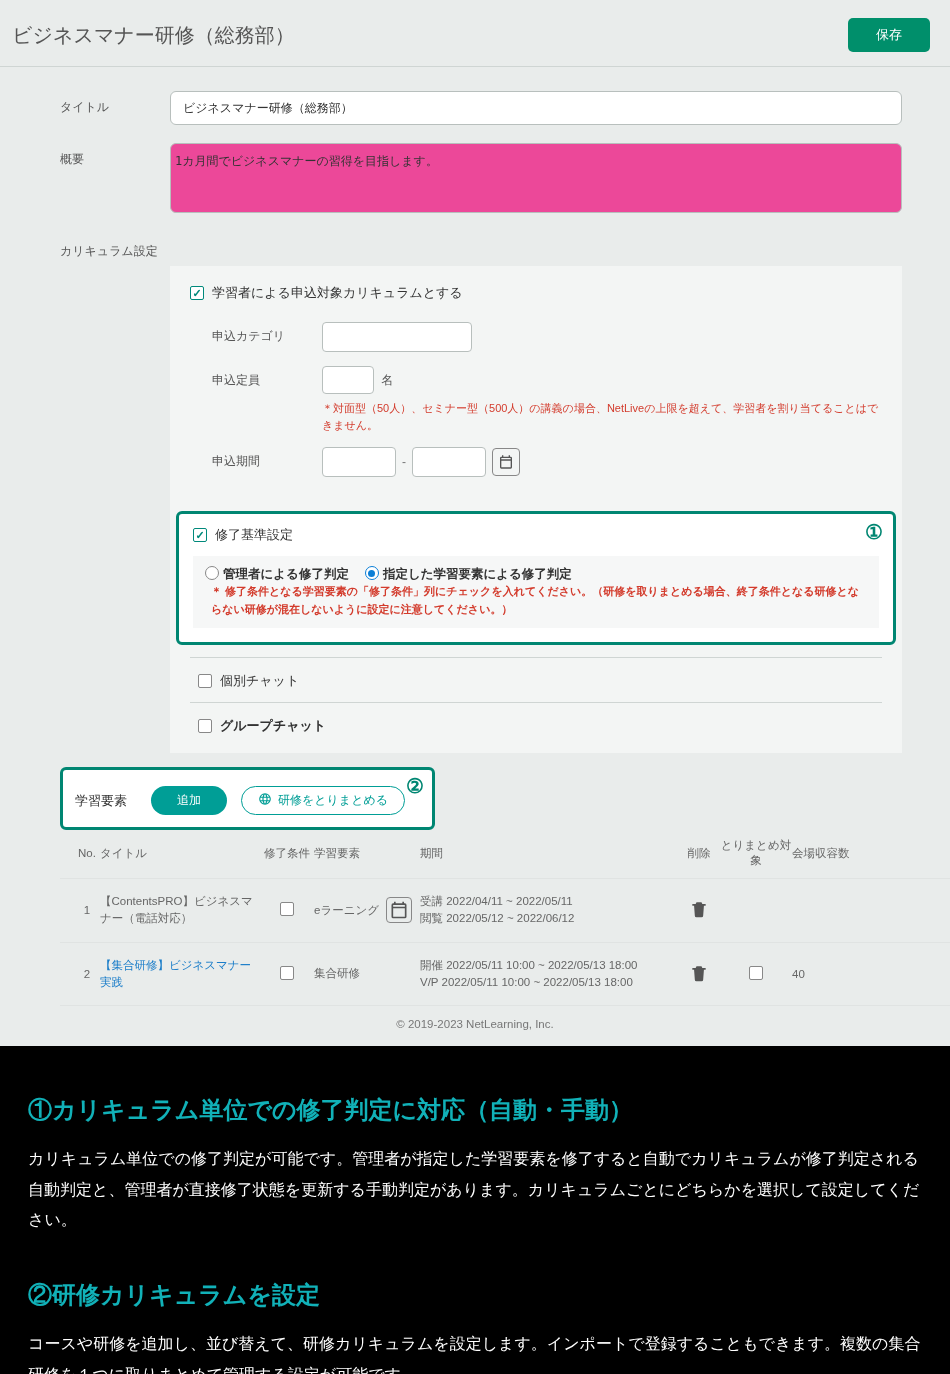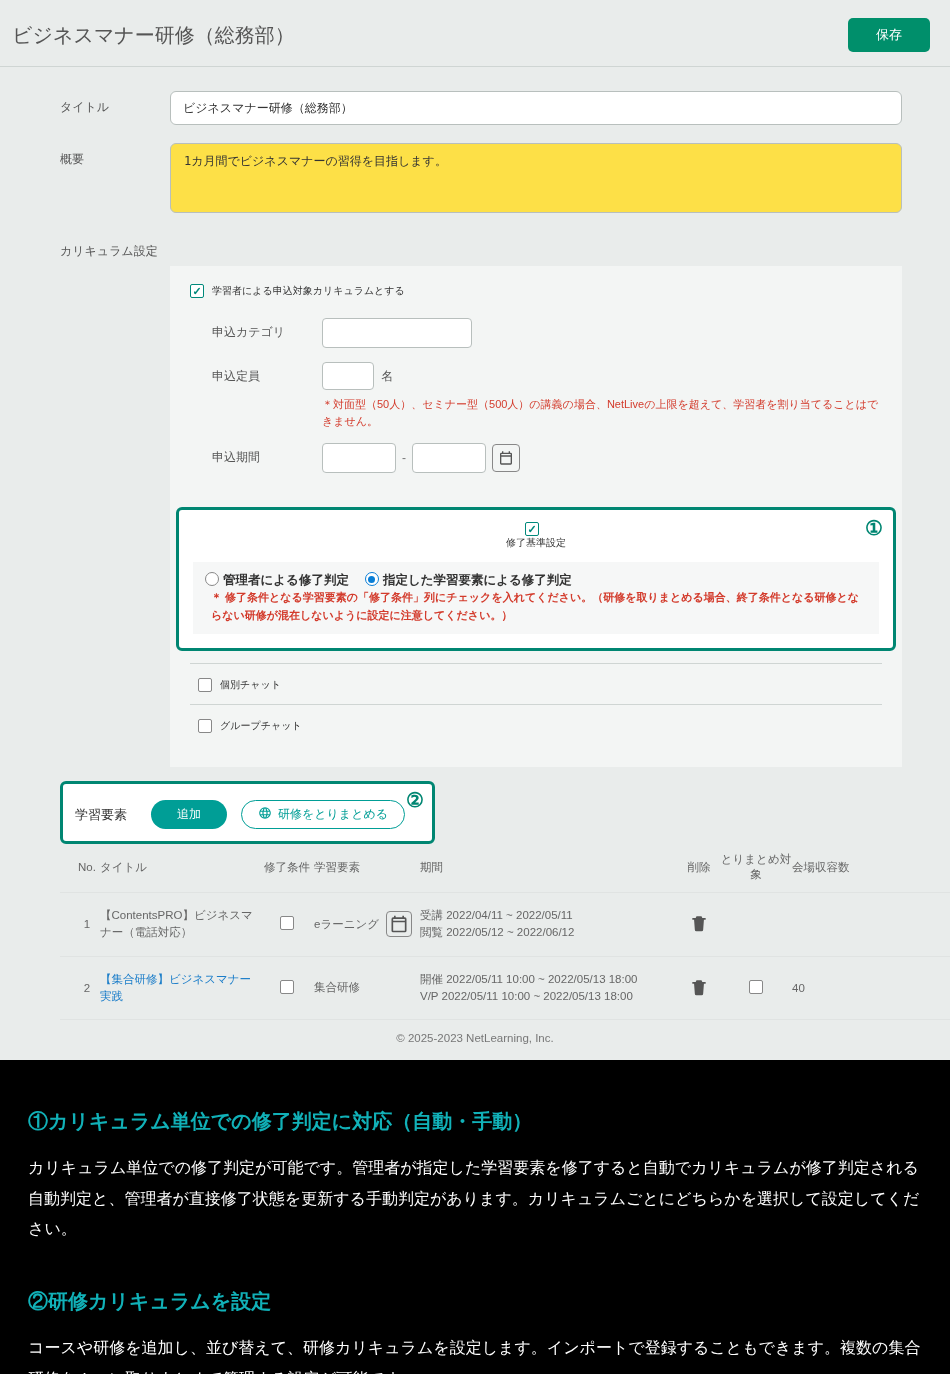--- a/index.html
+++ b/index.html
@@ -6,23 +6,23 @@
     body { font-family: "Hiragino Kaku Gothic Pro", "Meiryo", sans-serif; background: #000; width: 950px; }
     .app-bg { background: #e9eceb; padding-bottom: 0; }
     .header { display:flex; align-items:center; justify-content:space-between; padding: 18px 20px 14px 12px; border-bottom: 1px solid #cfd5d3; }
     .header h1 { font-size: 20px; font-weight: 500; color: #555; }
     .save-btn { background:#008f6b; color:#fff; border:none; border-radius:5px; padding:8px 28px; font-size:13px; cursor:pointer; }
     .form-area { padding: 24px 48px 0 60px; }
     .row { display:flex; align-items:flex-start; margin-bottom: 18px; }
     .row-label { width: 110px; font-size: 12px; color:#555; padding-top:8px; flex-shrink:0; }
     .row-ctrl { flex:1; }
     .text-input { width:100%; border:1px solid #b8bfbd; border-radius:6px; padding:9px 12px; font-size:12px; color:#333; background:#fff; }
-    .textarea { width:100%; height:70px; border:1px solid #b8bfbd; border-radius:6px; padding:9px 13px; font-size:12px; color:#333; background:#fde047; resize:none; }
+    .textarea { width:100%; height:70px; border:1px solid #b8bfbd; border-radius:6px; padding:9px 4px; font-size:12px; color:#333; background:#ec4899; resize:none; }
     .curr-box { background:#f3f5f4; margin-left:110px; padding: 18px 20px 4px 20px; }
-    .chk-row { display:flex; align-items:center; font-size:10px; color:#333; margin-bottom:14px; }
+    .chk-row { display:flex; align-items:center; font-size:13px; color:#333; margin-bottom:14px; }
     .chk { width:14px; height:14px; border:1.5px solid #00897b; border-radius:2px; margin-right:8px; display:inline-flex; align-items:center; justify-content:center; background:#fff; }
     .chk.checked::after { content:"✓"; color:#00897b; font-size:11px; font-weight:bold; line-height:1; }
     .chk-empty { width:14px; height:14px; border:1.5px solid #888; border-radius:2px; margin-right:8px; background:#fff; display:inline-block; }
     .inset-box { margin-left: 0px; padding: 6px 0 12px 22px; }
     .inset-row { display:flex; align-items:flex-start; margin-bottom:14px; font-size:12px; color:#555; }
     .inset-label { width:110px; padding-top:6px; flex-shrink:0; }
     .small-input { width:150px; border:1px solid #b8bfbd; border-radius:4px; padding:7px 8px; font-size:12px; background:#fff; }
     .tiny-input { width:52px; border:1px solid #b8bfbd; border-radius:4px; padding:6px 6px; font-size:12px; background:#fff; }
     .warn { color:#d33b2c; font-size:11px; margin-top:6px; line-height:1.5; }
     .date-input { width:74px; border:1px solid #b8bfbd; border-radius:4px; padding:7px 6px; font-size:12px; background:#fff; }
@@ -55,21 +55,21 @@
     .c-cal { width:34px; flex-shrink:0; }
     .c-period { width:258px; flex-shrink:0; line-height:1.5; }
     .c-del { width:42px; text-align:center; flex-shrink:0; }
     .c-target { width:72px; text-align:center; flex-shrink:0; }
     .c-cap { width:60px; flex-shrink:0; }
     .link-blue { color:#1b7dc9; }
     .trash-icon svg { width:20px; height:20px; fill:#555; }
     .chk-box-sq { width:14px; height:14px; border:1.5px solid #888; border-radius:2px; display:inline-block; background:#fff; }
     .footer { text-align:center; font-size:11.5px; color:#777; padding:12px 0 16px; }
     .black-section { background:#000; color:#fff; padding: 48px 28px 60px 28px; }
-    .black-h { color:#11b1b8; font-size:20px; font-weight:bold; margin-bottom:18px; }
+    .black-h { color:#11b1b8; font-size:24px; font-weight:bold; margin-bottom:18px; }
     .black-p { font-size:16px; line-height:1.9; margin-bottom:44px; }
   </style>
 </head>
 <body>
 
 <div class="app-bg">
   <div class="header">
     <h1>ビジネスマナー研修（総務部）</h1>
     <button class="save-btn">保存</button>
   </div>
@@ -116,21 +116,21 @@
               <svg viewBox="0 0 24 24">
                   <path d="M19 4h-1V2h-2v2H8V2H6v2H5a2 2 0 0 0-2 2v14a2 2 0 0 0 2 2h14a2 2 0 0 0 2-2V6a2 2 0 0 0-2-2zm0 16H5V10h14zm0-12H5V6h14z"></path>
                 </svg>
             </span>
           </div>
         </div>
       </div>
 
       <div class="highlight-green">
         <span class="circle-num">①</span>
-        <div class="chk-row" style="margin-bottom:0;flex-direction:column;">
+        <div class="chk-row" style="margin-bottom:0;">
           <span class="chk checked"></span>
           <span>修了基準設定</span>
         </div>
         <div class="hlg-inner">
           <div class="hlg-radio-row">
             <span class="radio"></span>
             <span class="radio-lbl">管理者による修了判定</span>
             <span class="radio sel"></span>
             <span class="radio-lbl" style="margin-right:6px;">指定した学習要素による修了判定</span>
             <span class="hlg-warn">＊ 修了条件となる学習要素の「修了条件」列にチェックを入れてください。（研修を取りまとめる場合、終了条件となる研修とならない研修が混在しないように設定に注意してください。）</span>
@@ -138,21 +138,21 @@
         </div>
       </div>
 
       <div class="divider-sec">
         <div class="chk-row" style="margin-bottom:0;">
           <span class="chk-empty"></span>
           <span>個別チャット</span>
         </div>
       </div>
       <div class="divider-sec" style="padding-bottom:14px;">
-        <div class="chk-row" style="margin-bottom:16px;">
+        <div class="chk-row" style="margin-bottom:0;font-weight:bold;">
           <span class="chk-empty"></span>
           <span>グループチャット</span>
         </div>
       </div>
     </div>
   </div>
 
   <div style="position:relative;">
     <div class="le-box">
       <span class="circle-num" style="top:4px;right:8px;">②</span>
@@ -207,21 +207,21 @@
     <div class="c-period">開催  2022/05/11 10:00 ~ 2022/05/13 18:00<br>V/P  2022/05/11 10:00 ~ 2022/05/13 18:00</div>
     <div class="c-del"><span class="trash-icon"><svg viewBox="0 0 24 24">
                 <path d="M6 7h12l-1 13a2 2 0 0 1-2 2H9a2 2 0 0 1-2-2zM9 4h6l1 2h4v2H4V6h4z"></path>
               </svg></span></div>
     <div class="c-target"><span class="chk-box-sq"></span></div>
     <div class="c-cap">40</div>
   </div>
       </div>
   </div>
 
-  <div class="footer">© 2025-2023 NetLearning, Inc.</div>
+  <div class="footer">© 2019-2023 NetLearning, Inc.</div>
 </div>
 
 <div class="black-section">
   <div class="black-h">①カリキュラム単位での修了判定に対応（自動・手動）</div>
   <div class="black-p">カリキュラム単位での修了判定が可能です。管理者が指定した学習要素を修了すると自動でカリキュラムが修了判定される自動判定と、管理者が直接修了状態を更新する手動判定があります。カリキュラムごとにどちらかを選択して設定してください。</div>
   <div class="black-h">②研修カリキュラムを設定</div>
   <div class="black-p">コースや研修を追加し、並び替えて、研修カリキュラムを設定します。インポートで登録することもできます。複数の集合研修を１つに取りまとめて管理する設定が可能です。</div>
 </div>
 
 </body></html>

